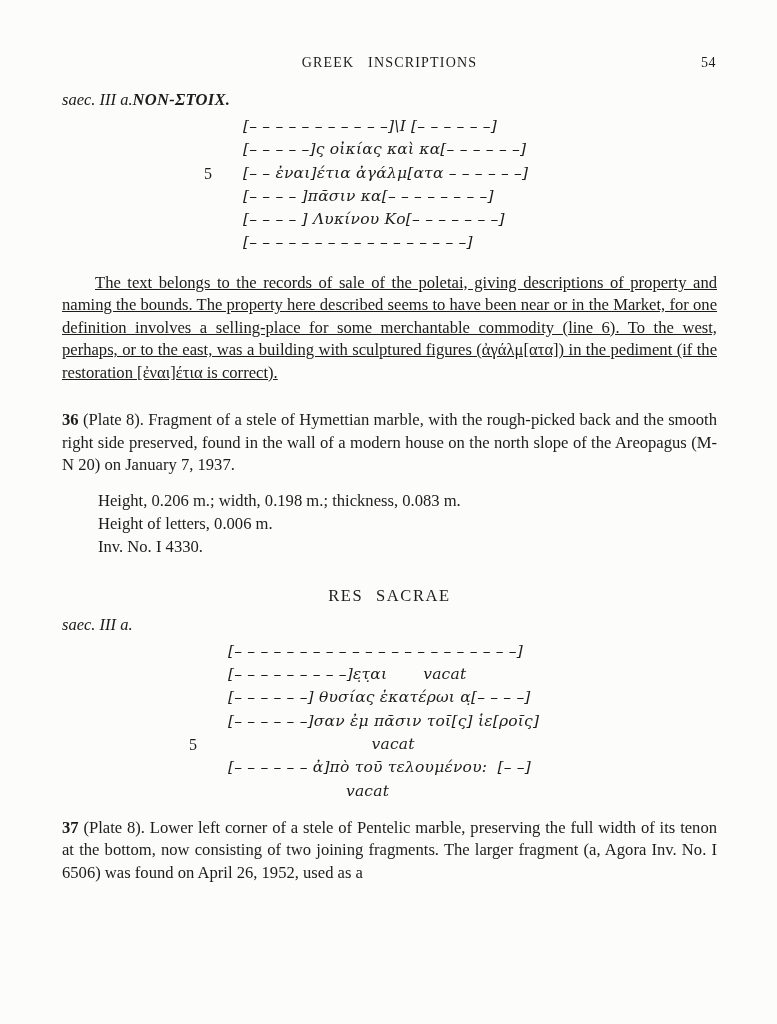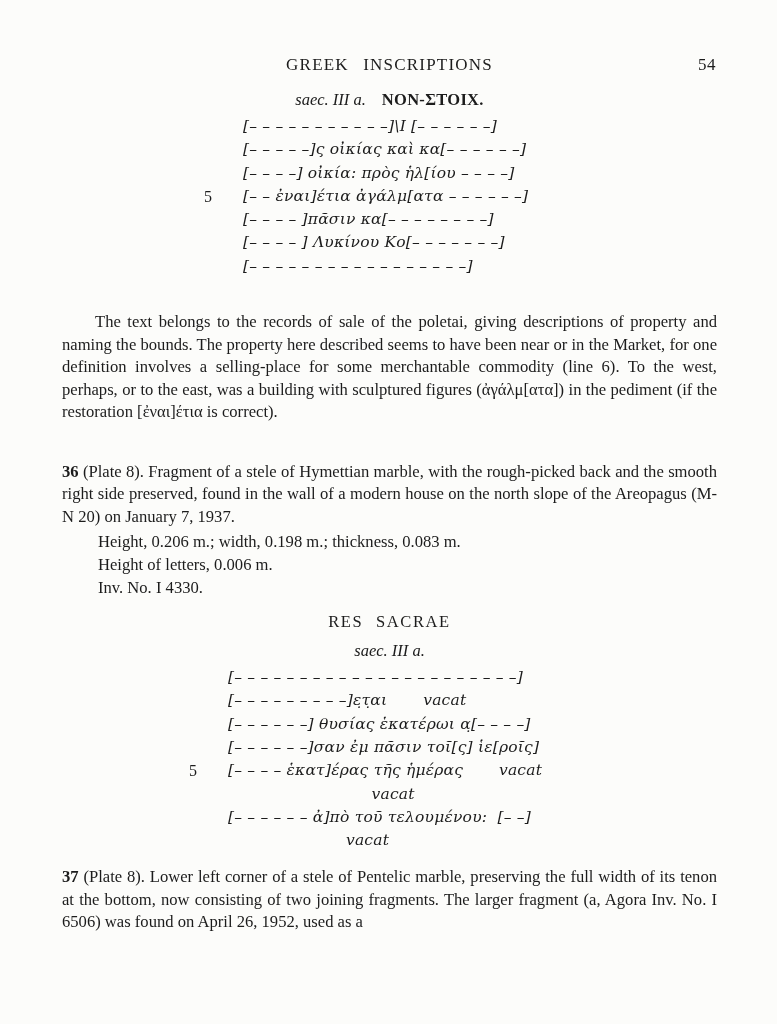--- a/index.html
+++ b/index.html
@@ -17,40 +17,39 @@
   }
   .content{
     position:absolute;
     left:62px;right:60px;top:0;
   }
   
   .running-head{
     position:relative;
     margin-top:55px;
     height:20px;
-    font-size:17px;
+    font-size:14px;
   }
   .running-head .title{
     display:block;text-align:center;
     letter-spacing:1.2px;word-spacing:9px;
   }
   .running-head .pagenum{
     position:absolute;right:1px;top:0;
     letter-spacing:0.5px;
   }
   
   .meta-row{
-    display:flex;justify-content:center;
+    display:flex;justify-content:flex-start;
     margin-top:15px;
     font-size:16.5px;
     height:22px;
-    gap:16px;
   }
   .saec{font-style:italic;}
-  .stoich{font-weight:bold;letter-spacing:0.3px;}
+  .stoich{font-weight:bold;letter-spacing:0.3px;font-style:italic;}
   
   .insc{
     position:relative;
     font-family:"DejaVu Serif","Liberation Serif",serif;
     font-size:15.5px;
     line-height:23.3px;
   }
   .insc-1{margin-top:3px;margin-left:181px;}
   .insc-2{margin-top:3px;margin-left:166px;}
   .iline{position:relative;white-space:pre;}
@@ -61,31 +60,31 @@
     font-family:"Liberation Serif",serif;
     font-size:16px;
   }
   
   .para{
     margin:0;
     font-size:16.6px;
     line-height:22.5px;
     text-align:justify;
   }
-  .commentary{margin-top:33px;text-indent:33px;}
-  .entry{margin-top:37px;text-indent:0;}
+  .commentary{margin-top:17px;text-indent:33px;text-decoration:underline;}
+  .entry{margin-top:25px;text-indent:0;}
   .entry .entry-num{font-weight:bold;}
   .measure-block{
-    margin-top:2px;
+    margin-top:12px;
     margin-left:36px;
     font-size:16.6px;
     line-height:23px;
   }
   .heading-center{
-    margin-top:13px;
+    margin-top:28px;
     text-align:center;
     font-size:16.5px;
     letter-spacing:1.6px;
     word-spacing:7px;
   }
   .meta-row-2{
     margin-top:9px;
     font-size:16.5px;
     height:22px;
   }
@@ -107,21 +106,20 @@
       <span class="stoich">ΝΟΝ-ΣΤΟΙΧ.</span>
     </div>
 
     <div class="insc insc-1">
 
         <div class="iline"><span class="lnum"></span><span class="ltext">[– – – – – – – – – – –]\Ι [– – – – – –]</span></div>
 
         <div class="iline"><span class="lnum"></span><span class="ltext">[– – – – –]ς οἰκίας καὶ κα[– – – – – –]</span></div>
 
 
-        <div class="iline"><span class="lnum"></span><span class="ltext">[– – – –] οἰκία: πρὸς ἡλ[ίου – – – –]</span></div>
 
         <div class="iline"><span class="lnum">5</span><span class="ltext">[– – ἐναι]έτια ἀγάλμ[ατα – – – – – –]</span></div>
 
         <div class="iline"><span class="lnum"></span><span class="ltext">[– – – – ]πᾶσιν κα[– – – – – – – –]</span></div>
 
         <div class="iline"><span class="lnum"></span><span class="ltext">[– – – – ] Λυκίνου Κο[– – – – – – –]</span></div>
 
         <div class="iline"><span class="lnum"></span><span class="ltext">[– – – – – – – – – – – – – – – – –]</span></div>
       </div>
 
@@ -147,21 +145,21 @@
     <div class="insc insc-2">
 
         <div class="iline"><span class="lnum"></span><span class="ltext">[– – – – – – – – – – – – – – – – – – – – – –]</span></div>
 
         <div class="iline"><span class="lnum"></span><span class="ltext">[– – – – – – – – –]ε̣τ̣αι       vacat</span></div>
 
         <div class="iline"><span class="lnum"></span><span class="ltext">[– – – – – –] θυσίας ἑκατέρωι α̣[– – – –]</span></div>
 
         <div class="iline"><span class="lnum"></span><span class="ltext">[– – – – – –]σαν ἐμ πᾶσιν τοῖ[ς] ἱε[ροῖς]</span></div>
 
-        <div class="iline"><span class="lnum">5</span><span class="ltext">[– – – – ἑκατ]έρας τῆς ἡμέρας       vacat</span></div>
+        <div class="iline"><span class="lnum">5</span></div>
 
         <div class="iline"><span class="lnum"></span><span class="ltext">                            vacat</span></div>
 
         <div class="iline"><span class="lnum"></span><span class="ltext">[– – – – – – ἀ]πὸ τοῦ τελουμένου:  [– –]</span></div>
 
 
 
         <div class="iline"><span class="lnum"></span><span class="ltext">                       vacat</span></div>
       </div>
 

